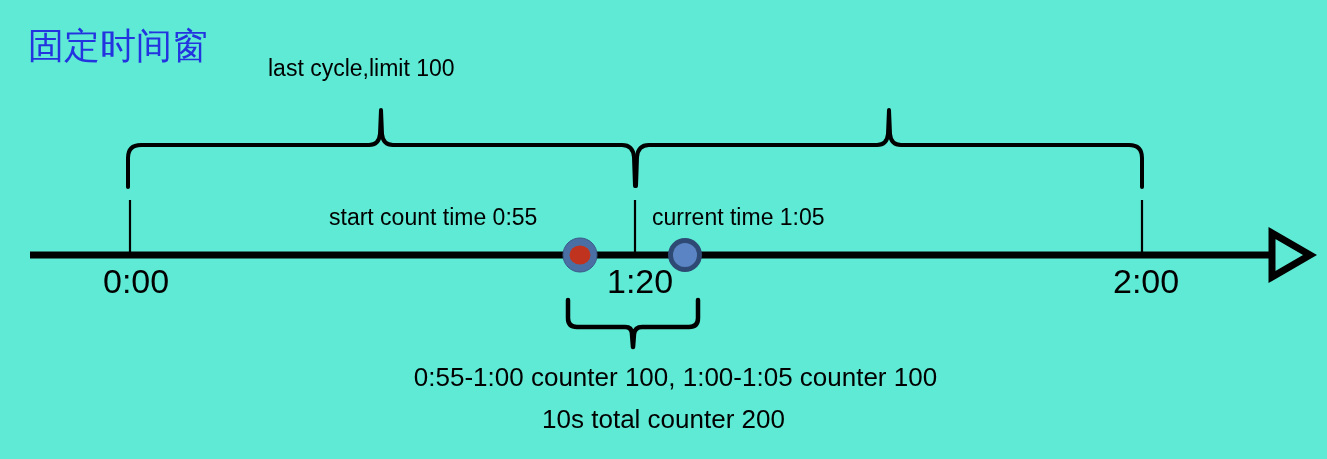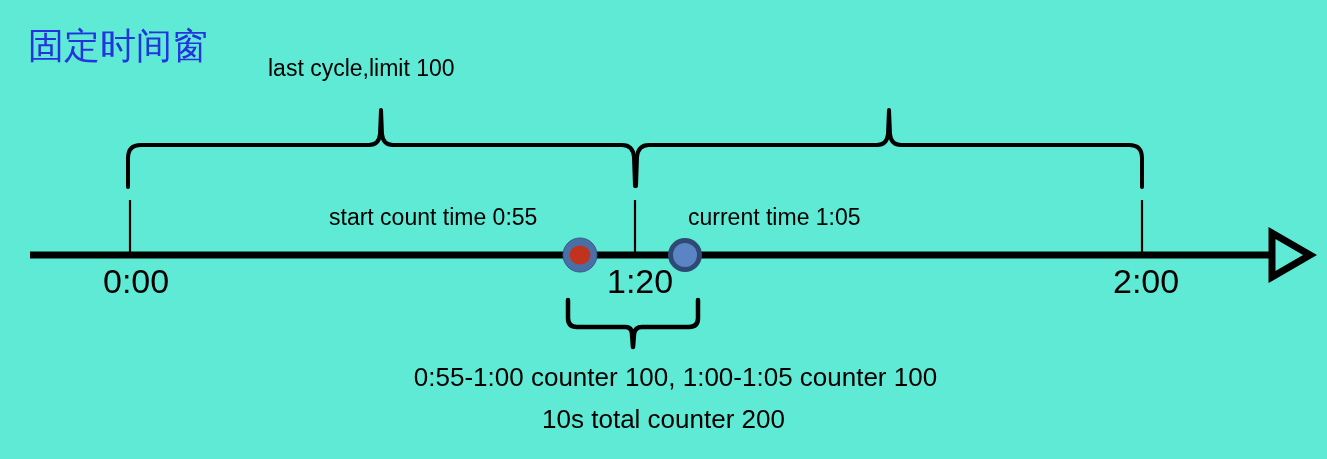--- a/index.html
+++ b/index.html
@@ -47,21 +47,21 @@
     color: #2433e0;
     font-size: 36px;
     line-height: 1.1;
     font-weight: 400;
     white-space: nowrap;
     font-family: "DejaVu Sans", "Liberation Sans", sans-serif;
   }
   #label-last-cycle   { left: 268px; top: 57px;  }
   #label-current-cycle{ left: 735px; top: 57px;  }
   #label-start-count  { left: 329px; top: 206px; }
-  #label-current-time { left: 652px; top: 206px; margin-left: 36px; }
+  #label-current-time { left: 652px; top: 206px; }
   #tick-label-0  { left: 103px;  top: 264px; }
   #tick-label-1  { left: 607px;  top: 264px; }
   #tick-label-2  { left: 1113px; top: 264px; }
   #label-counters { position:absolute; left: 12px; top: 362px; width: 1327px;
                     text-align: center; font-size: 26px; color:#000; }
   #label-total    { position:absolute; left: 0; top: 404px; width: 1327px;
                     text-align: center; font-size: 26px; color:#000; }
   #label-counters span, #label-total span { white-space: nowrap; }
 </style>
 </head>

